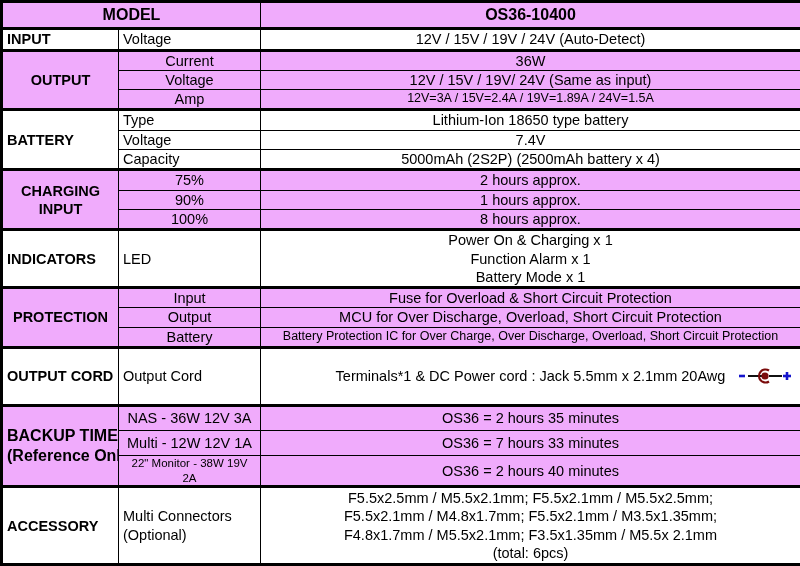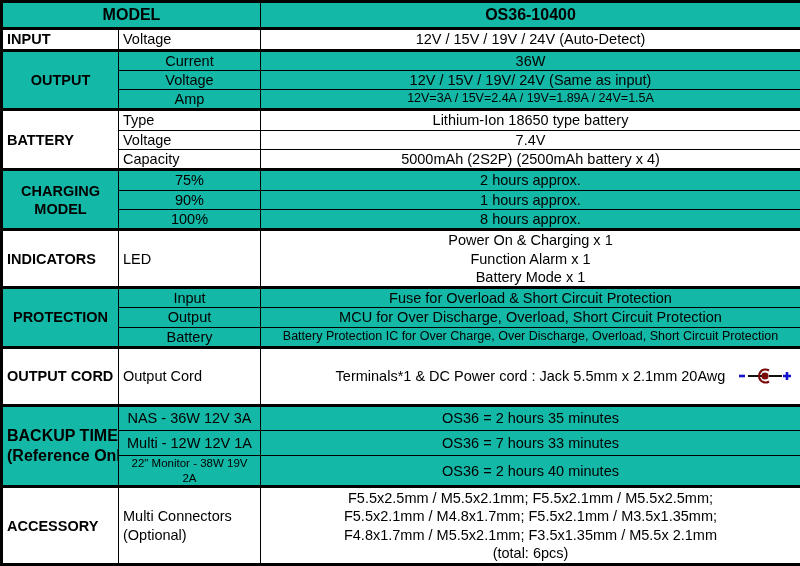--- a/index.html
+++ b/index.html
@@ -20,21 +20,21 @@
     border: 3px solid #000000;
   }
   td {
     border: 1px solid #000000;
     vertical-align: middle;
     padding: 0 4px;
     overflow: hidden;
     line-height: 1.25;
   }
   tr.sec > td { border-top: 3px solid #000000; }
-  tr.shaded > td { background: #14b8a6; text-align: center; }
+  tr.shaded > td { background: #f0abfc; text-align: center; }
   td.cat {
     font-weight: bold;
     font-size: 14.5px;
     text-align: left;
     padding-left: 4px;
   }
   td.cat-tight {
     font-size: 16px;
     white-space: pre;
   }
@@ -114,21 +114,21 @@
   <tr class="h19">
     <td class="lab">Voltage</td>
     <td class="val">7.4V</td>
   </tr>
   <tr class="h19">
     <td class="lab">Capacity</td>
     <td class="val">5000mAh (2S2P) (2500mAh battery x 4)</td>
   </tr>
 
   <tr class="sec shaded h19">
-    <td class="cat" rowspan="3">CHARGING MODEL</td>
+    <td class="cat" rowspan="3">CHARGING INPUT</td>
     <td class="lab">75%</td>
     <td class="val">2 hours approx.</td>
   </tr>
   <tr class="shaded h19">
     <td class="lab">90%</td>
     <td class="val">1 hours approx.</td>
   </tr>
   <tr class="shaded h19">
     <td class="lab">100%</td>
     <td class="val">8 hours approx.</td>

